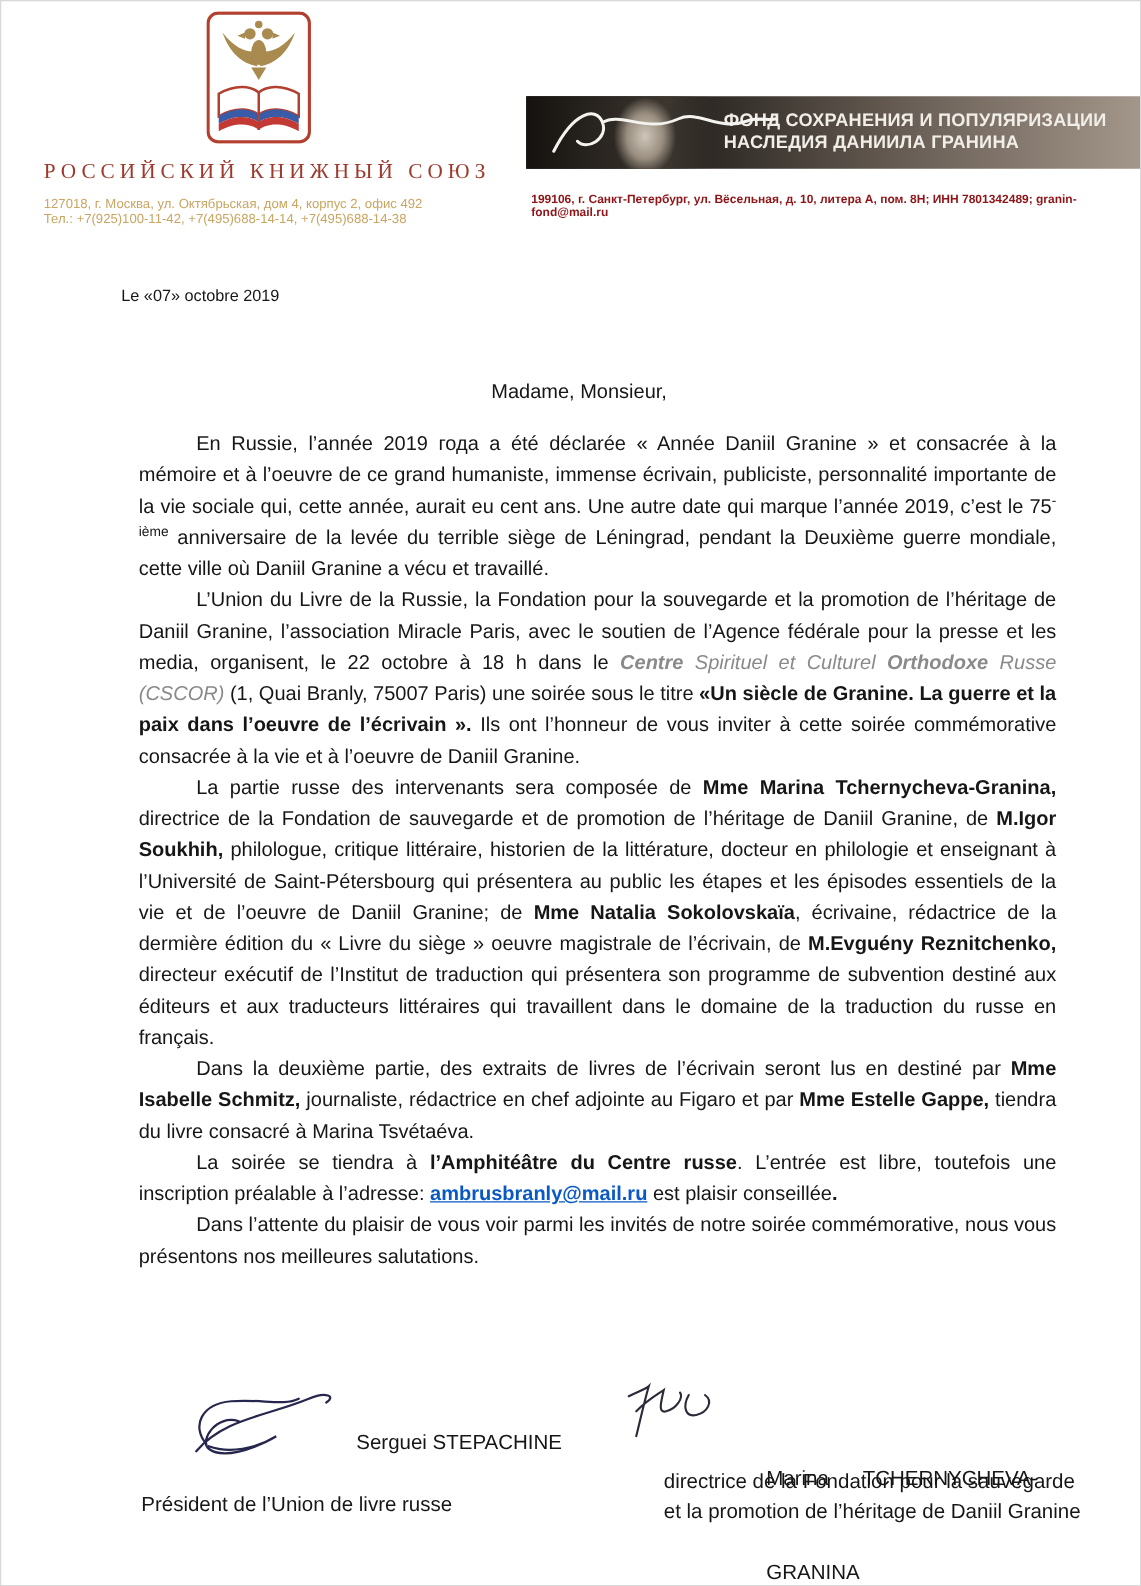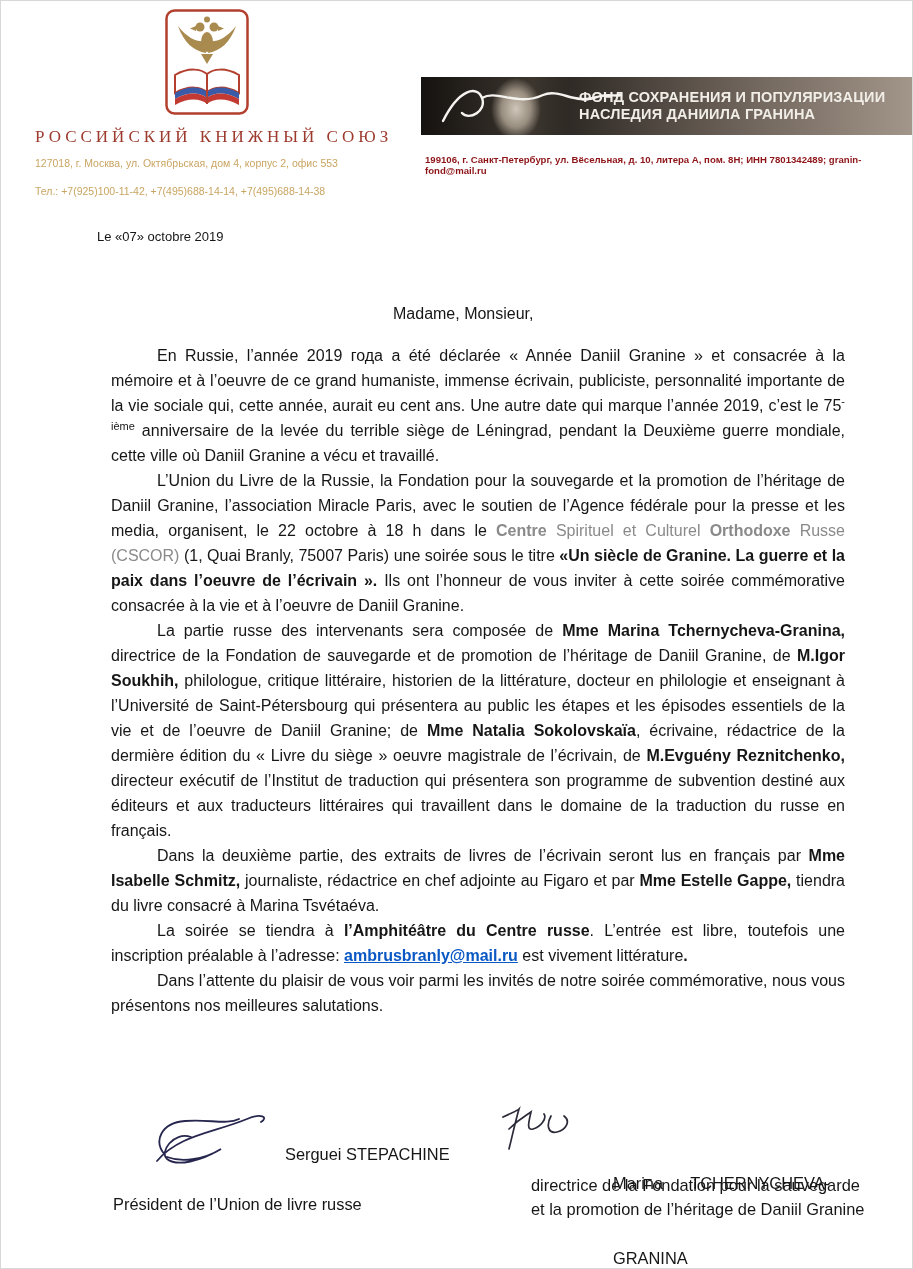--- a/index.html
+++ b/index.html
@@ -4,37 +4,37 @@
 <style>
   html,body{margin:0;padding:0;}
   body{background:#ececec;}
   .page{position:relative;width:913px;height:1269px;margin:0 auto;background:#fff;border:1px solid #d8d8d8;font-family:"Liberation Sans","DejaVu Sans",sans-serif;color:#161616;overflow:hidden;box-sizing:border-box;}
 
   
   .lh-left{position:absolute;left:34px;top:8px;width:344px;text-align:left;}
   .logo{display:block;margin:0 auto;width:84px;height:106px;}
   .org-ru{margin-top:12px;font-family:"Liberation Serif","DejaVu Serif",serif;font-size:17px;letter-spacing:4px;color:#9d3a2e;white-space:nowrap;}
   .lh-addr{margin-top:10px;font-size:10.5px;color:#c9a562;}
-  .lh-phones{margin-top:16px;font-size:10.5px;color:#c9a562;}
+  .lh-phones{margin-top:0;font-size:10.5px;color:#c9a562;}
 
   
   .banner{position:absolute;left:420px;top:76px;width:493px;height:58px;display:flex;align-items:center;background:linear-gradient(90deg,#0e0c0a 0%,#2f2a25 30%,#6e635a 65%,#a3968a 100%);}
   .banner-photo{position:relative;flex:0 0 150px;height:58px;background:radial-gradient(ellipse 32px 40px at 95px 32px,#cfc7ba 0%,#998e80 45%,rgba(30,26,22,0) 78%),linear-gradient(90deg,#15120f,#3c362f 75%,rgba(60,54,47,0));}
   .banner-sig{position:absolute;left:4px;top:2px;width:225px;height:54px;z-index:2;overflow:visible;}
   .banner-text{position:relative;z-index:1;flex:1;padding-left:8px;color:#f1eee8;font-weight:bold;font-size:14.5px;line-height:17.5px;letter-spacing:0.2px;}
   .addr-right{position:absolute;left:424px;top:153px;width:480px;font-size:9.6px;font-weight:bold;color:#8e1418;}
 
   
   .date{position:absolute;left:96px;top:228px;font-size:13px;}
   .letter-body{position:absolute;left:110px;right:67px;top:300px;font-size:16px;line-height:25px;text-align:justify;}
   .salutation{margin:0 0 17px 282px;}
   .para{margin:0;text-indent:46px;}
   .b{font-weight:bold;}
   .i{}
-  .g{color:#8a8a8a;}
+  .g{color:#8a8a8a;font-style:italic;}
   .sup{vertical-align:super;font-size:11px;line-height:0;}
   .link{color:#0a58c4;text-decoration:underline;font-weight:bold;cursor:pointer;}
 
   
   .sig-left-svg{position:absolute;left:142px;top:1110px;}
   .name-left{position:absolute;left:284px;top:1144px;font-size:16.4px;}
   .title-left{position:absolute;left:112px;top:1194px;font-size:16.4px;}
   .sig-right-svg{position:absolute;left:490px;top:1104px;}
   .name-right{position:absolute;left:612px;top:1120px;width:238px;font-size:16.4px;line-height:25px;white-space:pre-wrap;}
   .title-right{position:absolute;left:530px;top:1172px;font-size:16.4px;line-height:24px;}
@@ -59,21 +59,21 @@
         <path d="M36 45 L42 55 L48 45 Z"></path>
       </g>
       <g>
         <path d="M10 66 C24 58 36 60 42 65 C48 60 60 58 74 66 L74 84 C60 76 48 78 42 83 C36 78 24 76 10 84 Z" fill="#ffffff" stroke="#b3402f" stroke-width="2"></path>
         <path d="M10 84 C24 76 36 78 42 83 C48 78 60 76 74 84 L74 90 C60 82 48 84 42 89 C36 84 24 82 10 90 Z" fill="#3a5ba8"></path>
         <path d="M10 90 C24 82 36 84 42 89 C48 84 60 82 74 90 L74 96 C60 88 48 90 42 95 C36 90 24 88 10 96 Z" fill="#c23a33"></path>
         <line x1="42" y1="65" x2="42" y2="95" stroke="#b3402f" stroke-width="2"></line>
       </g>
     </svg>
     <div class="org-ru">РОССИЙСКИЙ КНИЖНЫЙ СОЮЗ</div>
-    <div class="lh-addr">127018, г. Москва, ул. Октябрьская, дом 4, корпус 2, офис 553</div>
+    <div class="lh-addr">127018, г. Москва, ул. Октябрьская, дом 4, корпус 2, офис 492</div>
     <div class="lh-phones">Тел.: +7(925)100-11-42, +7(495)688-14-14, +7(495)688-14-38</div>
   </div>
 
   <div class="banner">
     <div class="banner-photo">
       <svg class="banner-sig" viewBox="0 0 225 54">
         <path d="M18 42 C34 10 52 6 57 19 C62 32 44 42 37 34 M57 19 C72 10 92 28 118 16 C134 9 150 26 172 18 C182 14 190 18 196 16" fill="none" stroke="#f5f3ef" stroke-width="2.4" stroke-linecap="round"></path>
       </svg>
     </div>
     <div class="banner-text">
@@ -83,22 +83,22 @@
   </div>
   <div class="addr-right">199106, г. Санкт-Петербург, ул. Вёсельная, д. 10, литера А, пом. 8Н; ИНН 7801342489; granin-fond@mail.ru</div>
 
   <div class="date">Le «07» octobre 2019</div>
 
   <div class="letter-body">
     <p class="salutation">Madame, Monsieur,</p>
     <p class="para"><span>En Russie, l’année 2019 года a été déclarée « Année Daniil Granine » et consacrée à la mémoire et à l’oeuvre de ce grand humaniste, immense écrivain, publiciste, personnalité importante de la vie sociale qui, cette année, aurait eu cent ans. Une autre date qui marque l’année 2019, c’est le 75</span><span class="sup">-ième</span><span> anniversaire de la levée du terrible siège de Léningrad, pendant la Deuxième guerre mondiale, cette ville où Daniil Granine a vécu et travaillé.</span></p>
     <p class="para"><span>L’Union du Livre de la Russie, la Fondation pour la souvegarde et la promotion de l’héritage de Daniil Granine, l’association </span><span class="i">Miracle Paris</span><span>, avec le soutien de l’Agence fédérale pour la presse et les media, organisent, le 22 octobre à 18 h dans le </span><span class="b g">Centre</span><span class="g"> Spirituel et Culturel </span><span class="b g">Orthodoxe</span><span class="g"> Russe </span><span class="g">(CSCOR)</span><span> (1, Quai Branly, 75007 Paris) une soirée sous le titre </span><span class="b">«Un siècle de Granine. La guerre et la paix dans l’oeuvre de l’écrivain ».</span><span> Ils ont l’honneur de vous inviter à cette soirée commémorative consacrée à la vie et à l’oeuvre de Daniil Granine.</span></p>
     <p class="para"><span>La partie russe des intervenants sera composée de </span><span class="b">Mme Marina Tchernycheva-Granina,</span><span> directrice de la Fondation de sauvegarde et de promotion de l’héritage de Daniil Granine, de </span><span class="b">M.Igor Soukhih,</span><span> philologue, critique littéraire, historien de la littérature, docteur en philologie et enseignant à l’Université de Saint-Pétersbourg qui présentera au public les étapes et les épisodes essentiels de la vie et de l’oeuvre de Daniil Granine; de </span><span class="b">Mme Natalia Sokolovskaïa</span><span>, écrivaine, rédactrice de la dermière édition du « Livre du siège » oeuvre magistrale de l’écrivain, de </span><span class="b">M.Evguény Reznitchenko,</span><span> directeur exécutif de l’Institut de traduction qui présentera son programme de subvention destiné aux éditeurs et aux traducteurs littéraires qui travaillent dans le domaine de la traduction du russe en français.</span></p>
-    <p class="para"><span>Dans la deuxième partie, des extraits de livres de l’écrivain seront lus en français par </span><span class="b">Mme Isabelle Schmitz,</span><span> journaliste, rédactrice en chef adjointe au Figaro et par </span><span class="b">Mme Estelle Gappe,</span><span> tiendra du livre consacré à Marina Tsvétaéva.</span></p>
-    <p class="para"><span>La soirée se tiendra à </span><span class="b">l’Amphitéâtre du Centre russe</span><span>. L’entrée est libre, toutefois une inscription préalable à l’adresse: </span><span class="link">ambrusbranly@mail.ru</span><span> est vivement littérature</span><span class="b">.</span></p>
+    <p class="para"><span>Dans la deuxième partie, des extraits de livres de l’écrivain seront lus en destiné par </span><span class="b">Mme Isabelle Schmitz,</span><span> journaliste, rédactrice en chef adjointe au Figaro et par </span><span class="b">Mme Estelle Gappe,</span><span> tiendra du livre consacré à Marina Tsvétaéva.</span></p>
+    <p class="para"><span>La soirée se tiendra à </span><span class="b">l’Amphitéâtre du Centre russe</span><span>. L’entrée est libre, toutefois une inscription préalable à l’adresse: </span><span class="link">ambrusbranly@mail.ru</span><span> est plaisir conseillée</span><span class="b">.</span></p>
     <p class="para"><span>Dans l’attente du plaisir de vous voir parmi les invités de notre soirée commémorative, nous vous présentons nos meilleures salutations.</span></p>
   </div>
 
   <svg class="sig-left-svg" width="135" height="62" viewBox="0 0 135 62">
     <path d="M22 44 C10 30 18 12 42 10 C66 8 84 14 96 8 M14 50 C36 24 70 22 104 8 C118 2 126 6 118 11 M24 46 C40 52 62 48 78 38 C58 50 34 56 24 48 C16 42 30 20 48 26" fill="none" stroke="#26264e" stroke-width="1.8" stroke-linecap="round"></path>
   </svg>
   <div class="name-left">Serguei STEPACHINE</div>
   <div class="title-left">Président de l’Union de livre russe</div>
 
   <svg class="sig-right-svg" width="92" height="50" viewBox="0 0 92 50">

